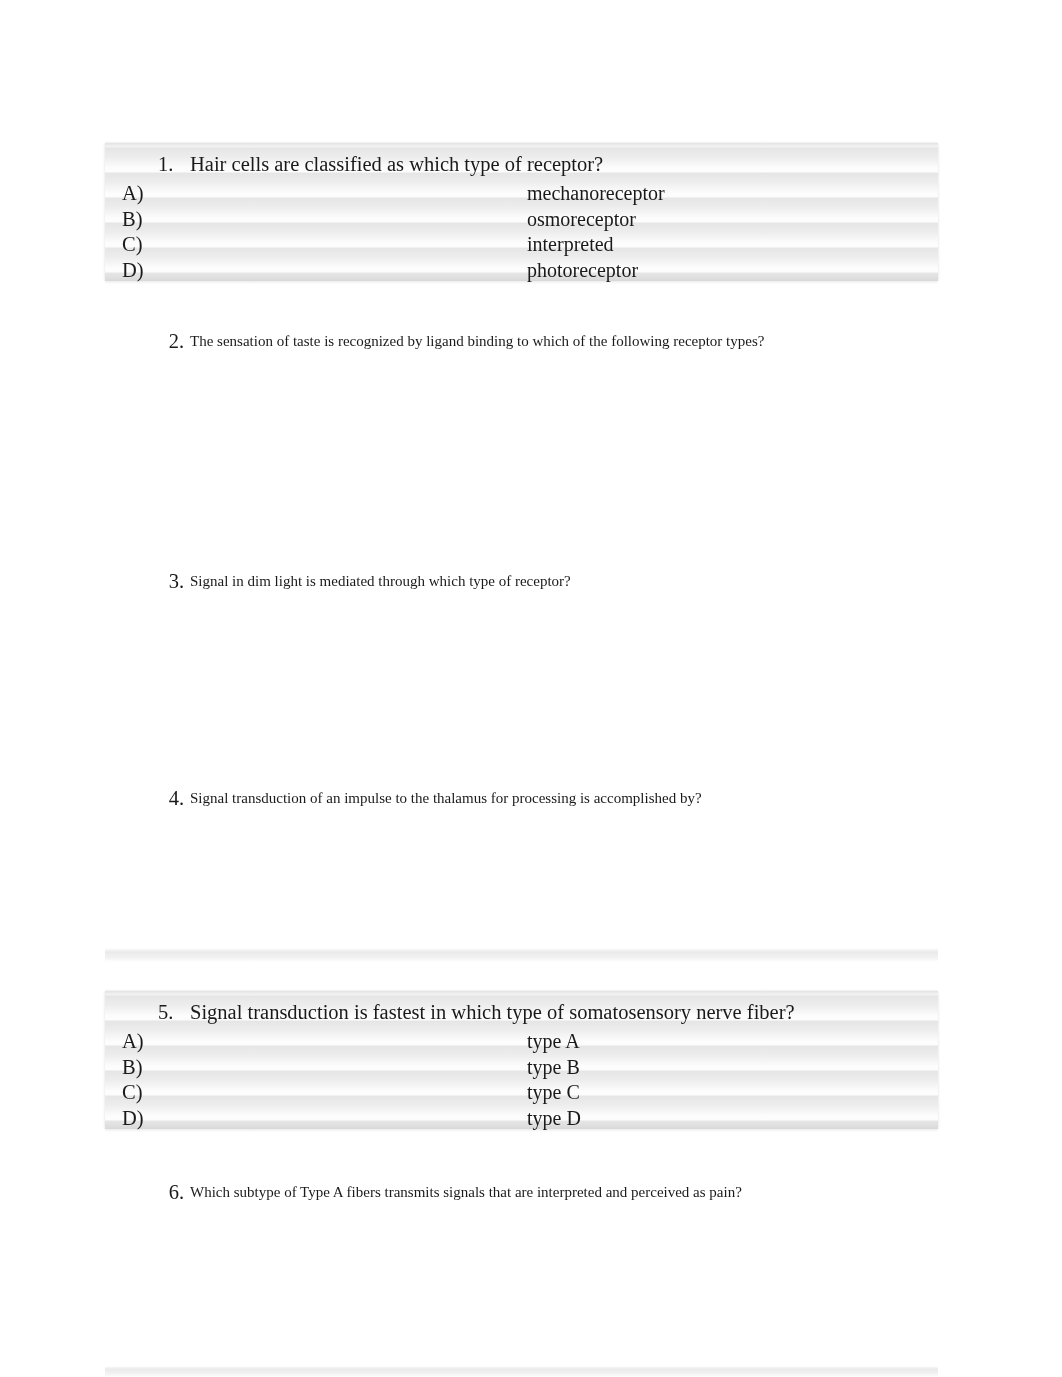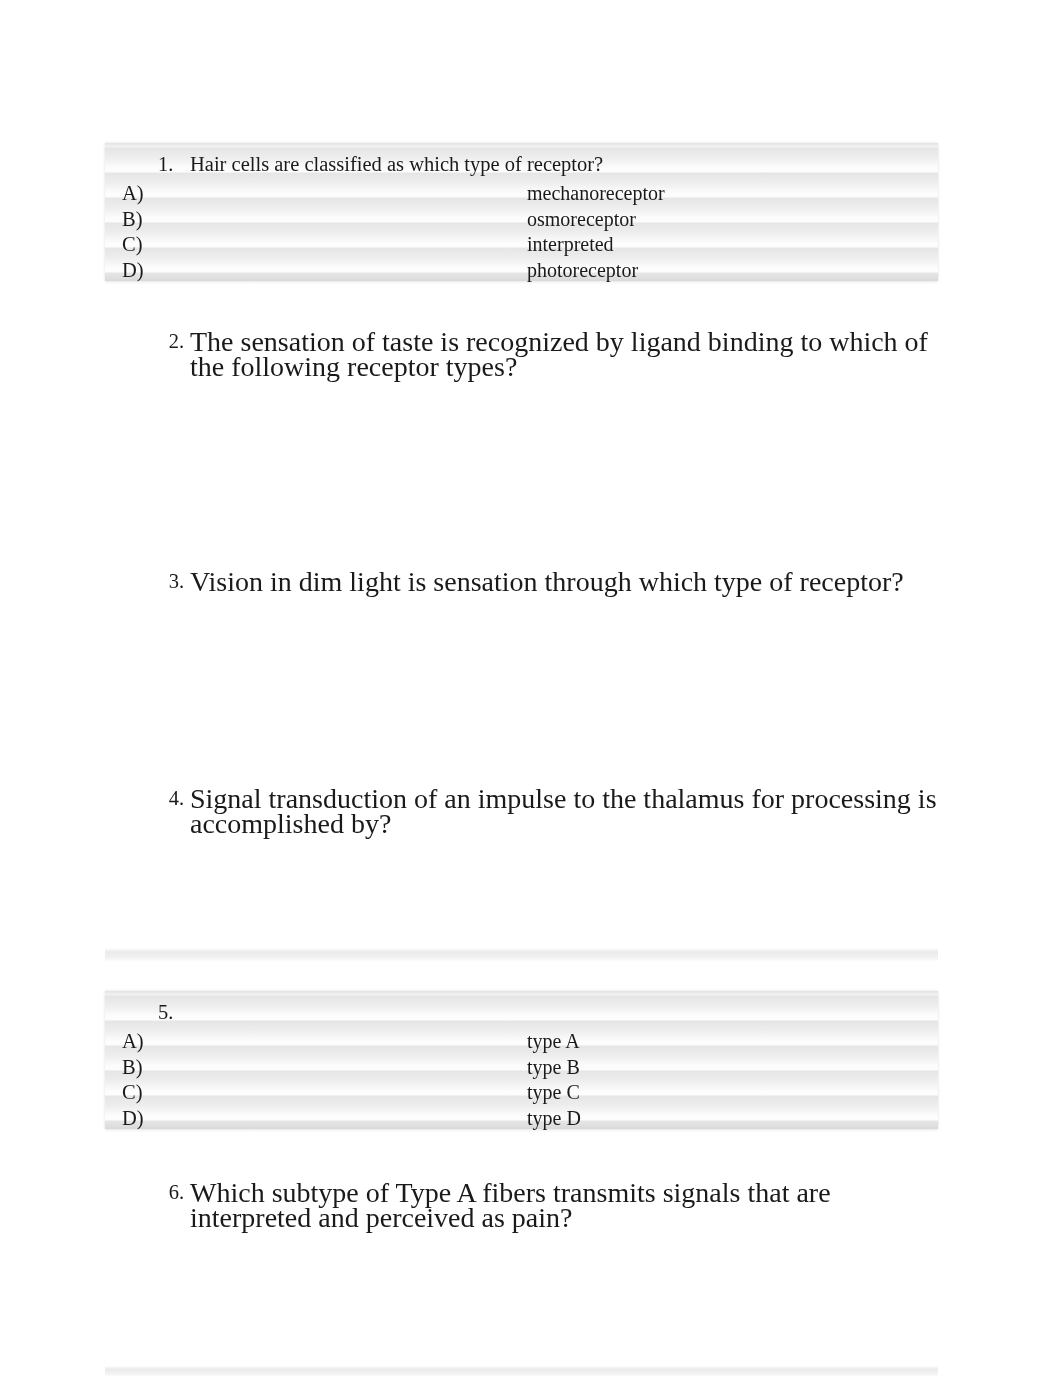--- a/index.html
+++ b/index.html
@@ -121,21 +121,21 @@
     position: absolute;
     left: 0;
     top: 0;
     width: 26px;
     font-size: 20.5px;
     line-height: 25px;
     text-align: right;
   }
   .plain-q .q-text {
     margin-left: 32px;
-    font-size: 28px;
+    font-size: 15px;
     line-height: 25px;
     text-align: left;
   }
 
   
   .sep-band {
     position: absolute;
     left: 105px;
     width: 833px;
     background: linear-gradient(to bottom,
@@ -177,34 +177,35 @@
     </div>
   </div>
 
   <div class="plain-q" style="top:329px;">
     <span class="q-num">2.</span>
     <div class="q-text">The sensation of taste is recognized by ligand binding to which of the following receptor types?</div>
   </div>
 
   <div class="plain-q" style="top:569px;">
     <span class="q-num">3.</span>
-    <div class="q-text">Vision in dim light is sensation through which type of receptor?</div>
+    <div class="q-text">Signal in dim light is mediated through which type of receptor?</div>
   </div>
 
   <div class="plain-q" style="top:786px;">
     <span class="q-num">4.</span>
     <div class="q-text">Signal transduction of an impulse to the thalamus for processing is accomplished by?</div>
   </div>
 
   <div class="sep-band" style="top:948px; height:14px;"></div>
 
   <div class="mcq-block" style="top:991px; height:138px;">
     <div class="mcq-inner">
       <div class="stem-row">
         <span class="stem-num">5.</span>
+        <span class="stem-text">Signal transduction is fastest in which type of somatosensory nerve fiber?</span>
       </div>
 
       <div class="opt-row">
         <span class="opt-letter">A)</span>
         <span class="opt-text">type A</span>
       </div>
       <div class="opt-row">
         <span class="opt-letter">B)</span>
         <span class="opt-text">type B</span>
       </div>

